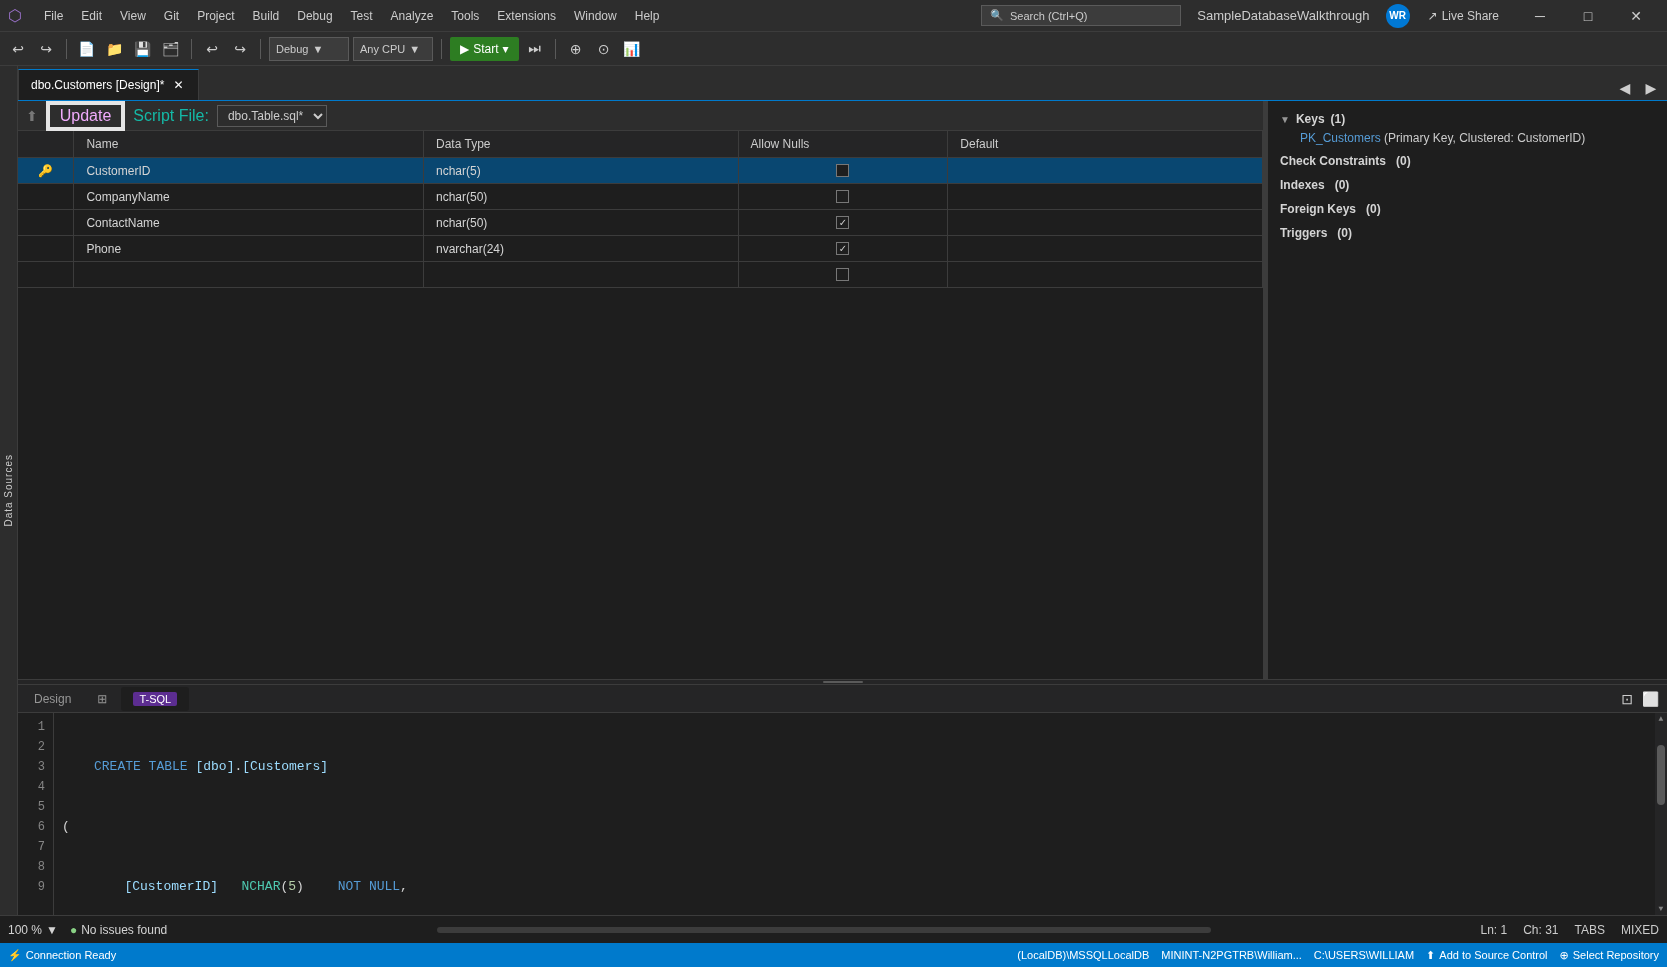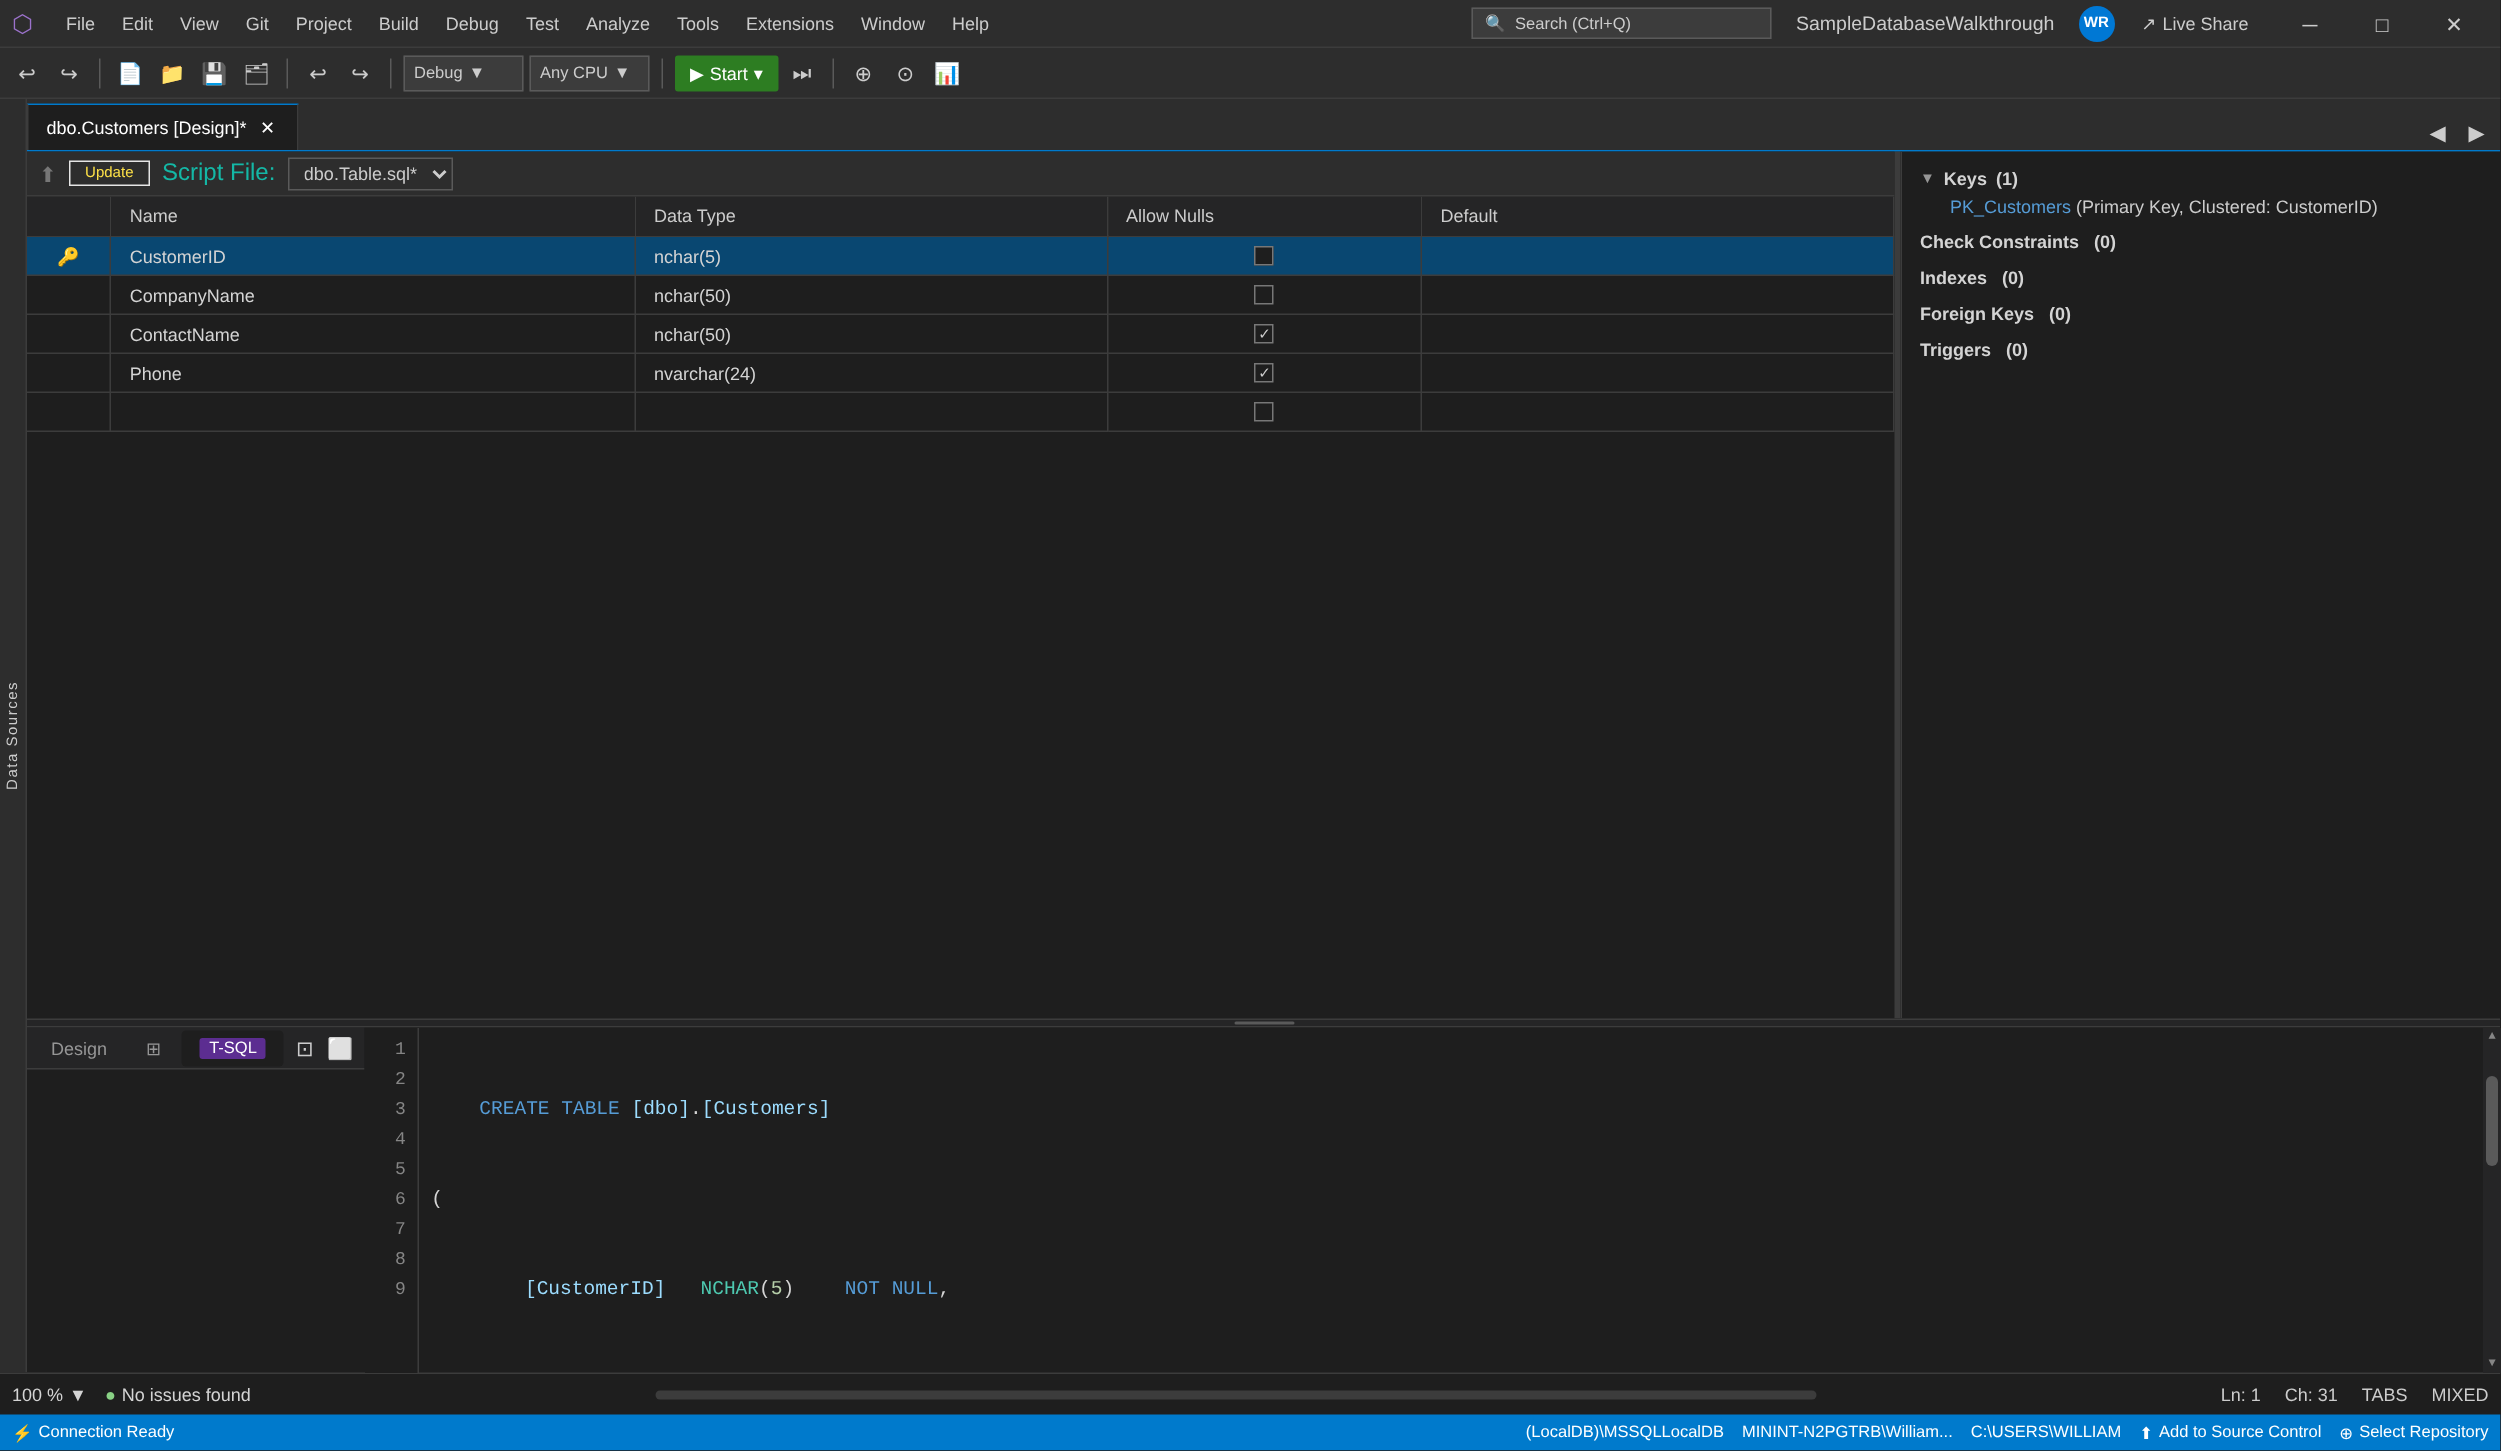--- a/index.html
+++ b/index.html
@@ -250,24 +250,24 @@
       background: #2d2d2d;
       display: flex;
       align-items: center;
       padding: 0 8px;
       gap: 8px;
       flex-shrink: 0;
       border-bottom: 1px solid #3c3c3c;
     }
     .update-btn {
       background: transparent;
-      border: 1px solid #e5e5e5;
-      color: #fde047;
+      border: 4px solid #e5e5e5;
+      color: #f0abfc;
       padding: 2px 10px;
-      font-size: 10px;
+      font-size: 16px;
       cursor: pointer;
     }
     .script-label {
       color: #14b8a6;
       font-size: 16px;
     }
     .script-dropdown {
       background: #2d2d2d;
       border: 1px solid #5a5a5a;
       color: #cccccc;
@@ -583,21 +583,21 @@
       display: flex;
       flex-direction: column;
     }
     .design-top {
       flex: 1;
       overflow: hidden;
       display: flex;
     }
     .design-bottom {
       display: flex;
-      flex-direction: row;
+      flex-direction: column;
       height: 230px;
     }
 
     .bottom-area-right {
       display: flex;
       align-items: center;
     }
   </style>
 </head>
 <body>

